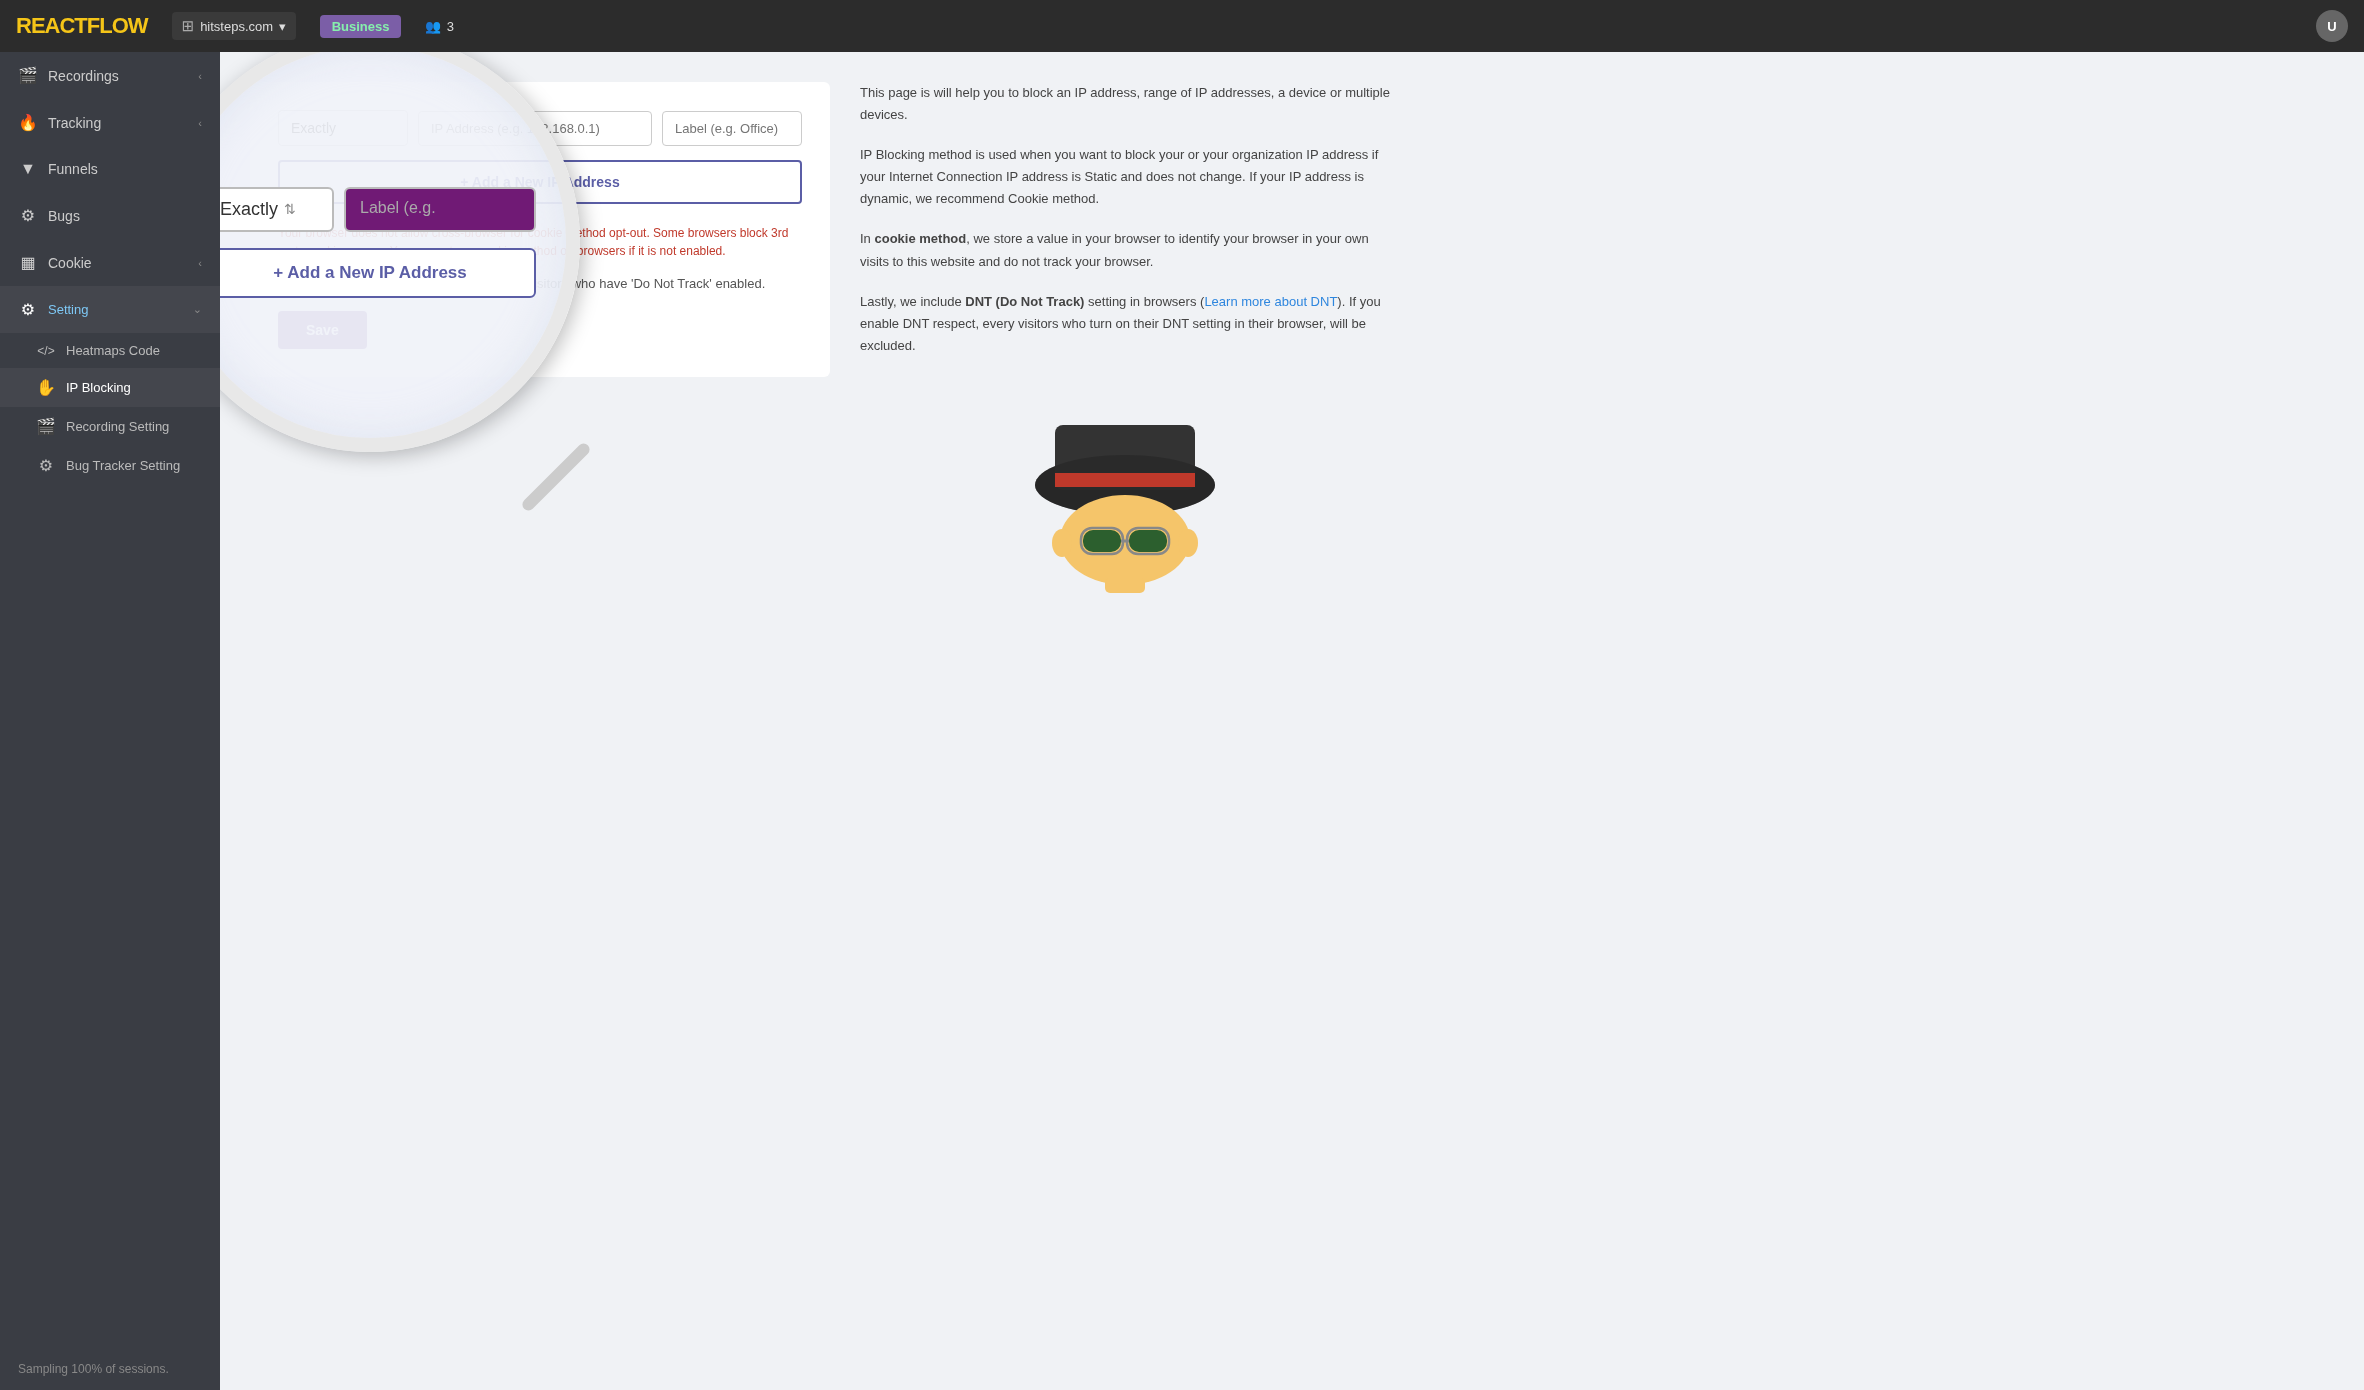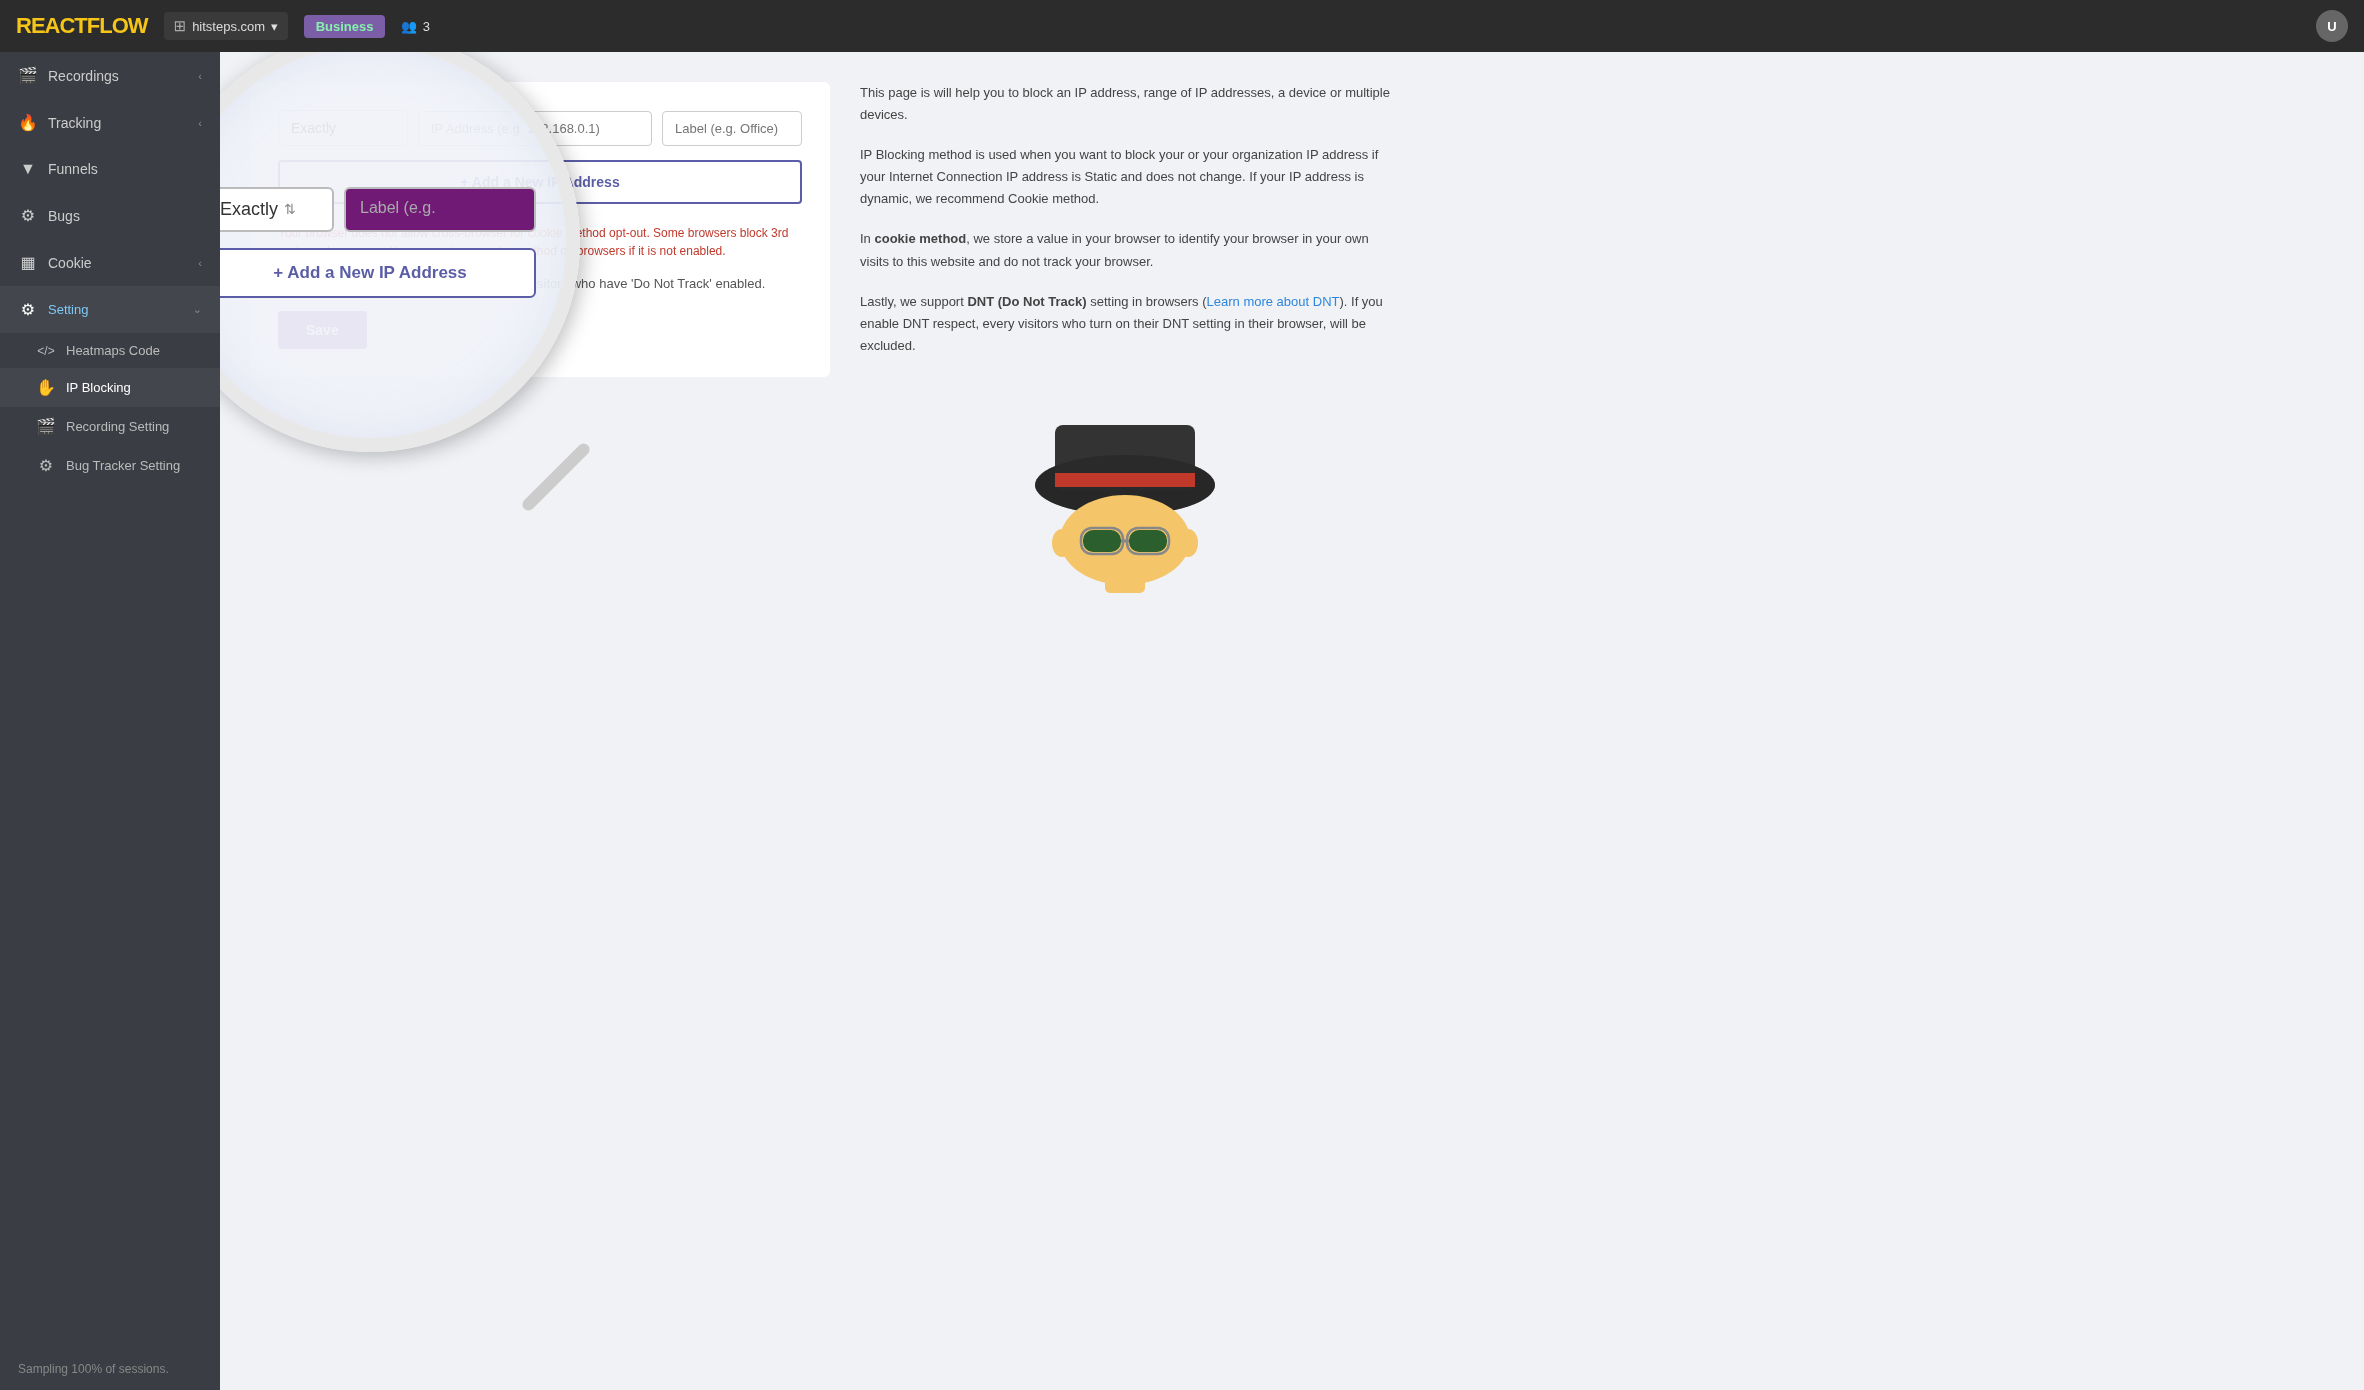--- a/index.html
+++ b/index.html
@@ -5,21 +5,21 @@
     * { box-sizing: border-box; margin: 0; padding: 0; }
     body { font-family: -apple-system, BlinkMacSystemFont, 'Segoe UI', sans-serif; background: #f0f2f5; display: flex; flex-direction: column; height: 100vh; overflow: hidden; }
 
     
     .topnav {
       background: #2c2c2c;
       height: 52px;
       display: flex;
       align-items: center;
       padding: 0 16px;
-      gap: 16px;
+      gap: 24px;
       flex-shrink: 0;
       z-index: 100;
     }
     .logo {
       font-size: 22px;
       font-weight: 900;
       color: #fff;
       letter-spacing: -1px;
     }
     .logo span { color: #f5c518; }
@@ -414,21 +414,21 @@
         <div class="magnify-handle"></div>
       </div>
 
       <div class="info-panel">
         <p>This page is will help you to block an IP address, range of IP addresses, a device or multiple devices.</p>
         <p>IP Blocking method is used when you want to block your or your organization IP address if your Internet Connection IP address is Static and does not change. If your IP address is dynamic, we recommend Cookie method.</p>
         <p>
           <span>In </span><strong>cookie method</strong><span>, we store a value in your browser to identify your browser in your own visits to this website and do not track your browser.</span>
         </p>
         <p>
-          <span>Lastly, we support </span><strong>DNT (Do Not Track)</strong><span> setting in browsers (</span><a href="#">Learn more about DNT</a><span>). If you enable DNT respect, every visitors who turn on their DNT setting in their browser, will be excluded.</span>
+          <span>Lastly, we include </span><strong>DNT (Do Not Track)</strong><span> setting in browsers (</span><a href="#">Learn more about DNT</a><span>). If you enable DNT respect, every visitors who turn on their DNT setting in their browser, will be excluded.</span>
         </p>
 
         <div class="hat-area">
           <svg class="hat-svg" viewBox="0 0 240 200" xmlns="http://www.w3.org/2000/svg">
 
             <ellipse cx="120" cy="90" rx="90" ry="30" fill="#2c2c2c"></ellipse>
             <rect x="50" y="30" width="140" height="65" rx="8" fill="#333"></rect>
 
             <ellipse cx="120" cy="90" rx="90" ry="30" fill="#222" opacity="0.5"></ellipse>
 

